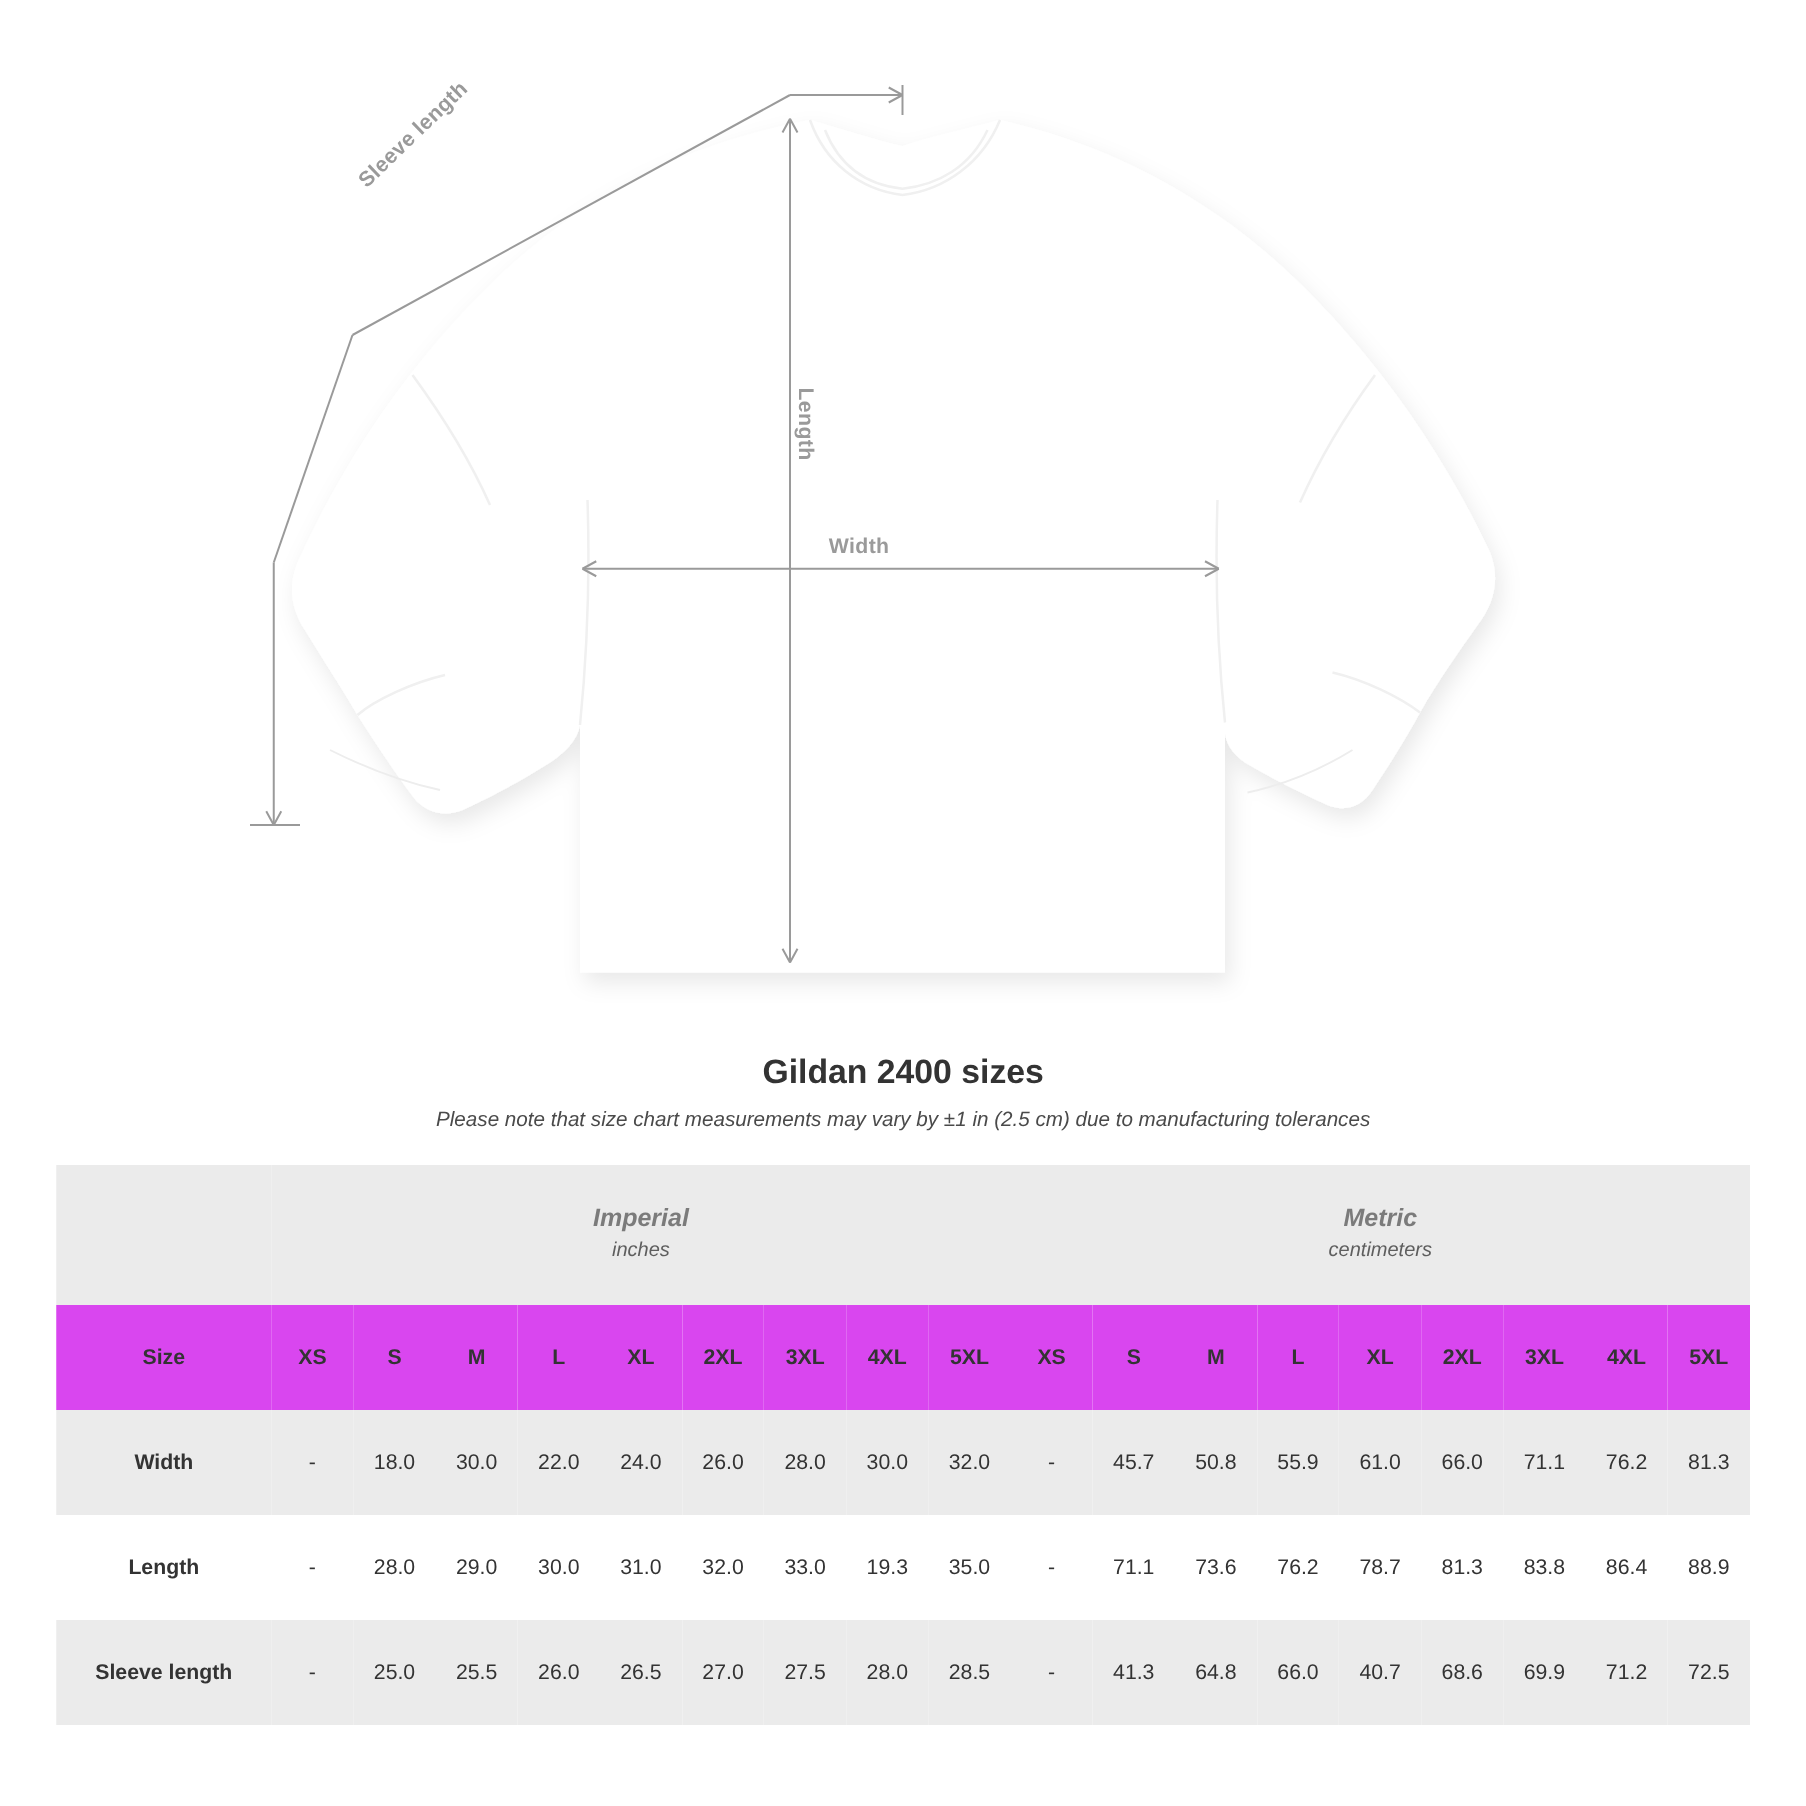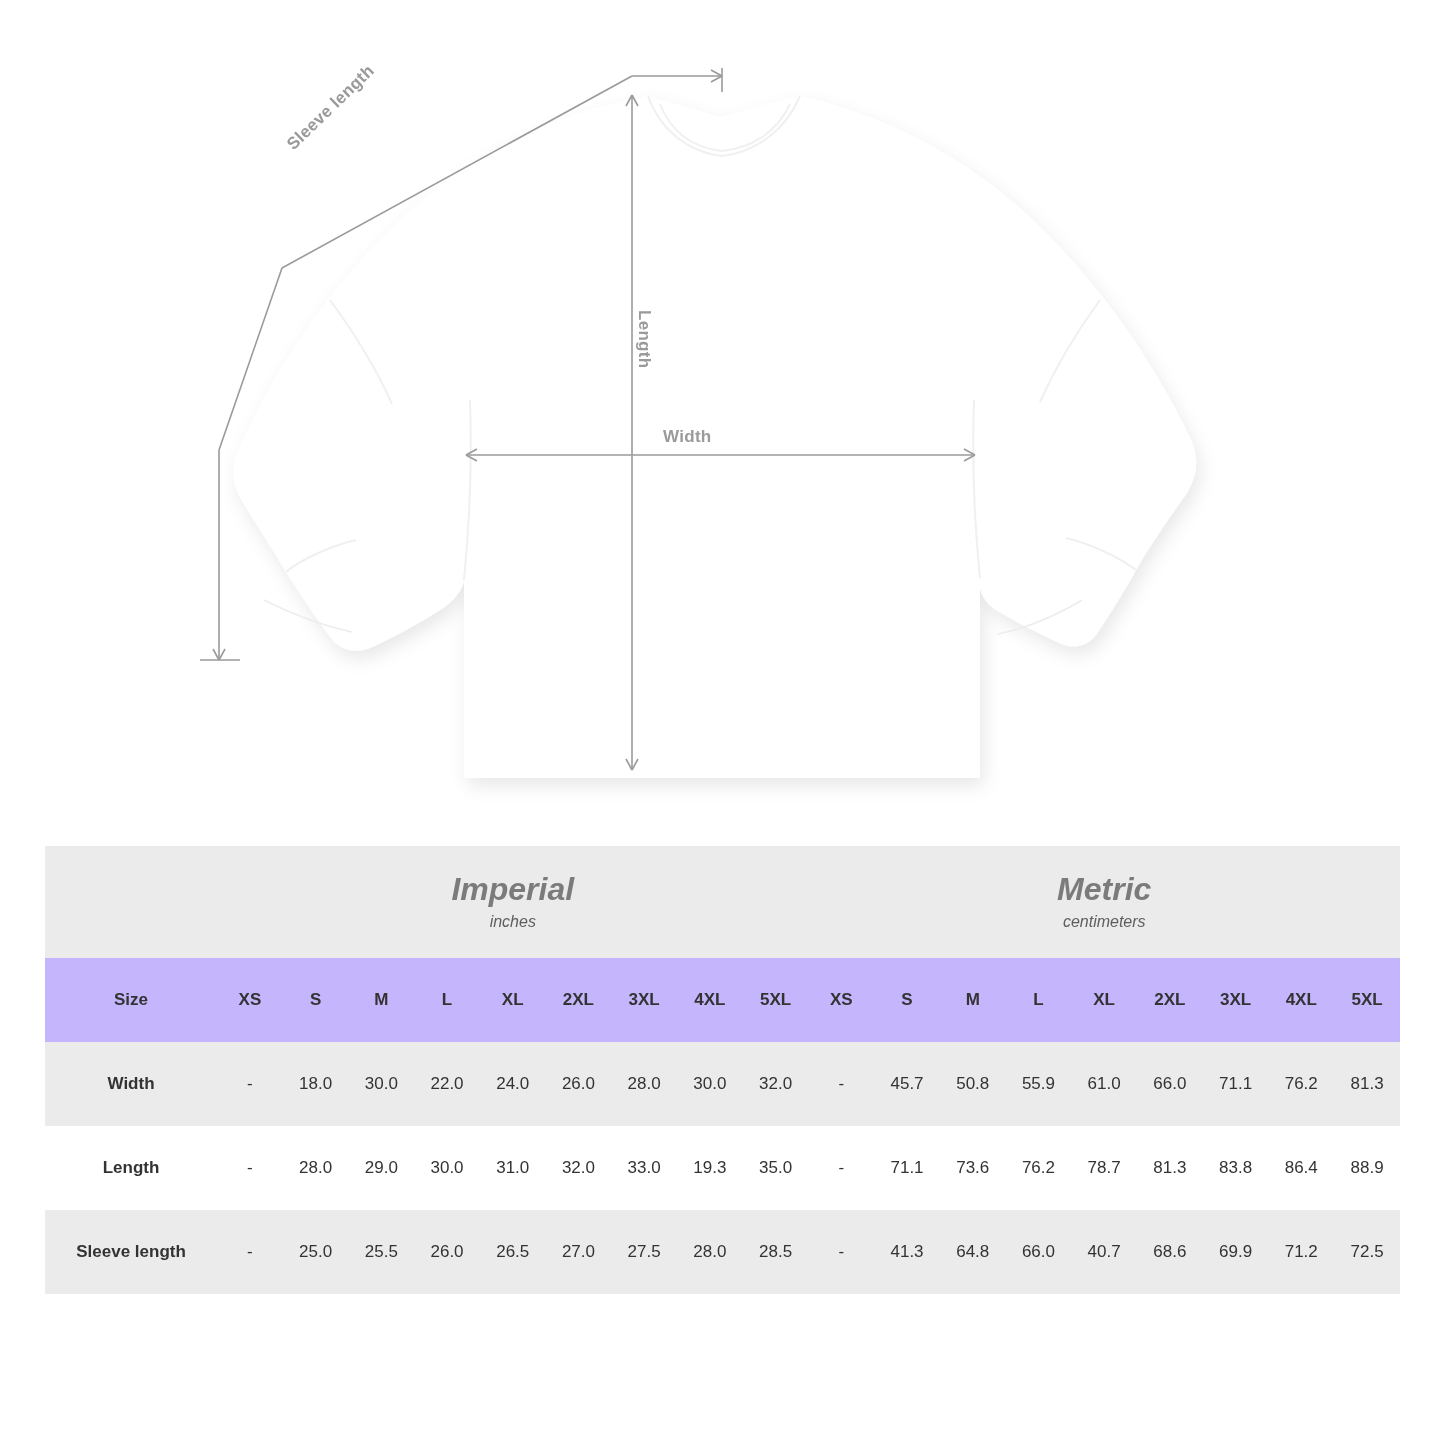--- a/index.html
+++ b/index.html
@@ -82,36 +82,36 @@
     vertical-align: middle;
     font-size: 17px;
     color: #333;
     padding: 0;
   }
   .unit-head td {
     height: 112px;
     background: #ebebeb;
   }
   .unit-name {
-    font-size: 32px;
+    font-size: 20px;
     font-style: italic;
     font-weight: bold;
     color: #7b7b7b;
     line-height: 1.25;
   }
   .unit-sub {
     font-size: 16px;
     font-style: italic;
     color: #5e5e5e;
     line-height: 1.6;
     text-align: center;
   }
   .hdr-row td {
     height: 84px;
-    background: #c4b5fd;
+    background: #d946ef;
     font-weight: bold;
     font-size: 18px;
     color: #2e2e2e;
   }
   .row-shade td { background: #ebebeb; }
   .row-plain td { background: #ffffff; }
   .data-row td {
     height: 84px;
     font-size: 17.5px;
     color: #3a3a3a;
@@ -199,20 +199,24 @@
         <line x1="722" y1="68" x2="722" y2="92"></line>
         <line x1="200" y1="660" x2="240" y2="660"></line>
       </g>
     </svg>
 
     <div class="dim-label lbl-width">Width</div>
     <div class="dim-label lbl-length">Length</div>
     <div class="dim-label lbl-sleeve">Sleeve length</div>
   </div>
 
+  <div class="title-block">
+    <h1 class="chart-title">Gildan 2400 sizes</h1>
+    <p class="chart-note">Please note that size chart measurements may vary by ±1 in (2.5 cm) due to manufacturing tolerances</p>
+  </div>
 
   <div class="table-wrap">
     <table class="sizes">
       <colgroup>
         <col class="col-label">
         <col class="col-val">
           <col class="col-val">
           <col class="col-val">
           <col class="col-val">
           <col class="col-val">

